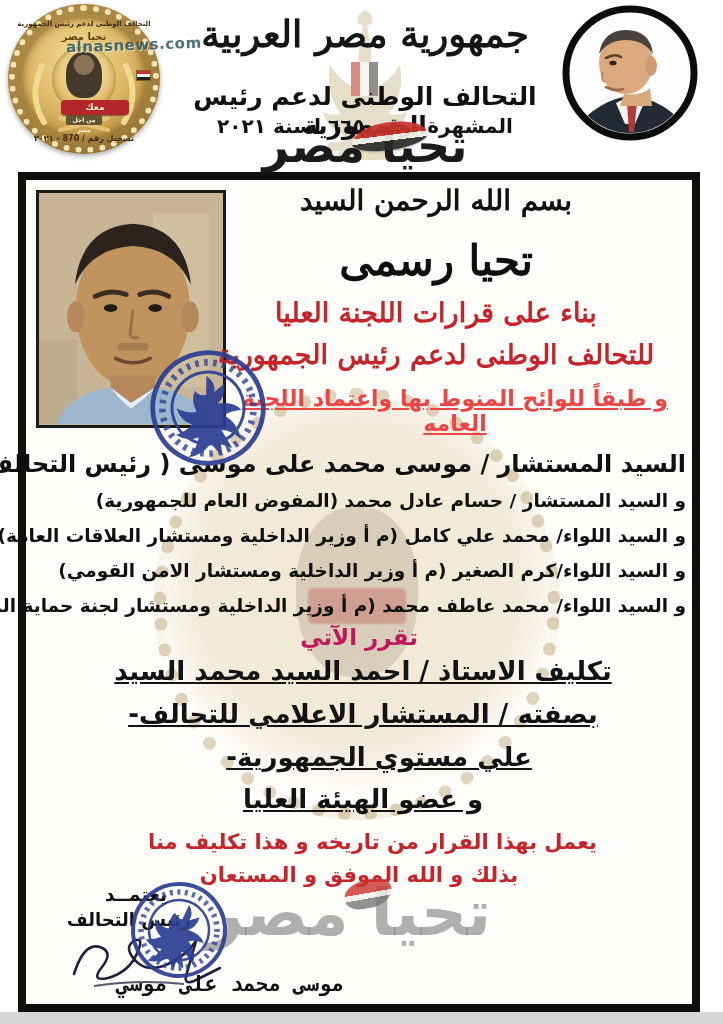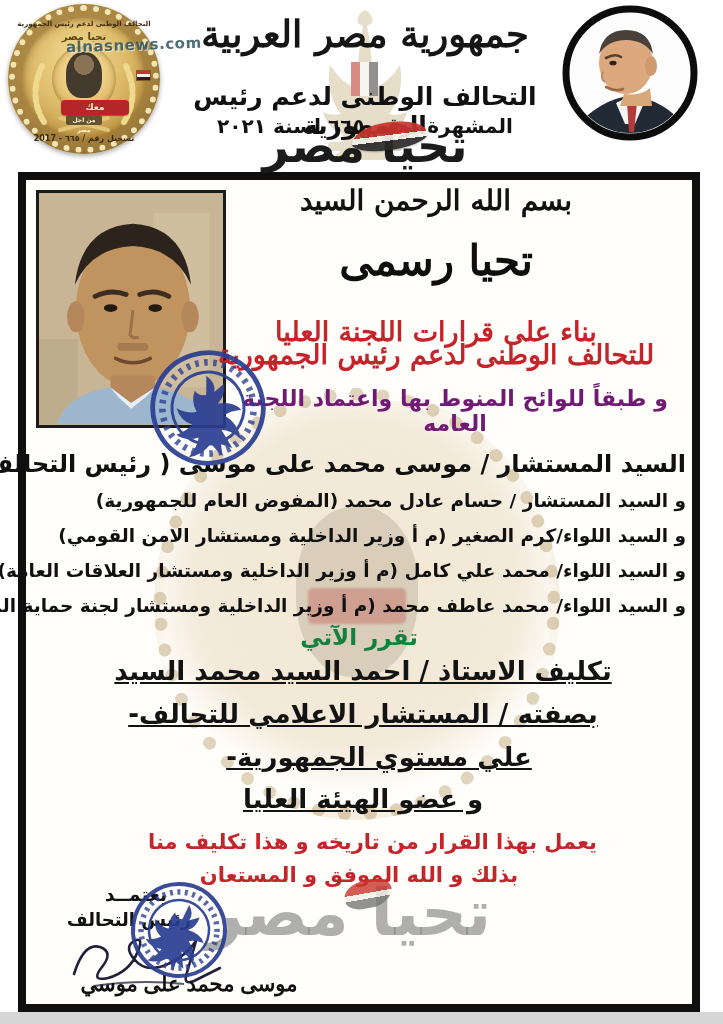--- a/index.html
+++ b/index.html
@@ -70,42 +70,42 @@
   .stamp svg { display:block; width:100%; height:100%; }
   .stamp1 { position:absolute; left:122px; top:168px; width:120px; height:120px; transform:rotate(-18deg); }
   .stamp2 { position:absolute; left:103px; top:700px; width:100px; height:100px; transform:rotate(7deg); }
 
   .bismillah { position:absolute; left:150px; top:4px; width:520px; text-align:center; z-index:2;
                font-family:"DejaVu Serif", serif; font-weight:bold; font-size:28px; color:#111; }
   .doc-title { position:absolute; left:150px; top:56px; width:520px; text-align:center; z-index:2;
                font-family:"DejaVu Serif", serif; font-weight:bold; font-size:42px; color:#0e0e0e; letter-spacing:2px;}
   .red1, .red2 { position:absolute; left:150px; width:520px; text-align:center; z-index:2;
                  font-family:"DejaVu Serif", serif; font-weight:bold; font-size:27px; color:#c5242a; }
-  .red1 { top:136px; } .red2 { top:159px; }
+  .red1 { top:117px; } .red2 { top:159px; }
   .body1 { position:absolute; right:2px; top:206px; width:470px; text-align:center; z-index:2;
-           font-weight:bold; font-size:22px; color:#701a75; }
+           font-weight:bold; font-size:22px; color:#ef4444;text-decoration:underline; }
   .body2 { position:absolute; right:2px; top:241px; width:470px; text-align:center; z-index:2;
            font-weight:bold; font-size:18px; color:#151515; }
   .members { position:absolute; left:4px; right:6px; top:266px; z-index:2; text-align:right; }
   .member { font-weight:bold; color:#101010; font-size:18.5px; line-height:35px; white-space:nowrap; }
   .member.first { font-size:24px; line-height:37px; }
   .decide { position:absolute; left:0; right:0; top:444px; text-align:center; z-index:2;
-            font-weight:bold; font-size:23px; color:#15803d; }
+            font-weight:bold; font-size:23px; color:#be185d; }
   .dline { position:absolute; left:8px; right:0; text-align:center; z-index:2; font-weight:bold; font-size:26px; color:#131313;text-decoration:underline; }
   .d0 { top:476px; } .d1 { top:519px; } .d2 { top:562px;padding-left:32px; } .d3 { top:604px; }
   .redc { position:absolute; left:0; right:0; text-align:center; z-index:2; font-weight:bold; font-size:21px; color:#c5242a; }
   .rc1 { top:650px;padding-left:27px; } .rc2 { top:683px; }
 
   .approve-label { position:absolute; left:40px; top:703px; width:140px; text-align:center; z-index:3;
                    font-weight:800; font-size:19px; color:#111; }
   .approver-title { position:absolute; left:18px; top:729px; width:170px; text-align:center; z-index:3;
                     font-weight:800; font-size:18px; color:#111; }
   .sig { position:absolute; left:38px; top:746px; width:195px; height:70px; z-index:3; }
-  .approver-name { position:absolute; left:8px; top:792px; width:310px; text-align:center; z-index:3;
-                   font-family:Liberation Sans, sans-serif; font-weight:bold; font-size:21px; color:#101010; }
+  .approver-name { position:absolute; left:8px; top:792px; width:310px; text-align:right; z-index:3;
+                   font-family:Liberation Mono, monospace; font-weight:bold; font-size:21px; color:#101010; }
   .docwm { position:absolute; left:180px; top:696px; z-index:1; font-weight:900; font-size:64px;
            color:rgba(110,110,110,.55); letter-spacing:2px; }
   .docwm-accent { position:absolute; left:318px; top:700px; width:48px; height:28px; z-index:2; opacity:.8;
     background:linear-gradient(180deg,#c8342e 0 46%,#f2efe8 46% 66%,#777 66% 100%);
     border-radius:50%/60%; transform:rotate(-10deg) skewX(-12deg);}
   .grayband { left:0; top:1012px; width:723px; height:12px; background:#d6d6d6; z-index:2; }
 </style>
 </head>
 <body>
 
@@ -120,21 +120,21 @@
     <div class="emblem-top-text ar">تحيا مصر</div>
     <svg class="emblem-laurel" viewBox="0 0 152 150">
       <path d="M36 118 Q20 92 34 62" fill="none" stroke="#efd98f" stroke-width="6" stroke-dasharray="7 4" stroke-linecap="round"></path>
       <path d="M116 118 Q132 92 118 62" fill="none" stroke="#efd98f" stroke-width="6" stroke-dasharray="7 4" stroke-linecap="round"></path>
       <path d="M52 126 L100 114 M100 126 L52 114" stroke="#e2c274" stroke-width="4" stroke-linecap="round"></path>
     </svg>
     <div class="medal-core"></div>
     <div class="emblem-figure"></div>
     <div class="emblem-banner">معك</div>
     <div class="emblem-banner-sub">من اجل مصر</div>
-    <div class="emblem-bottom-text ar">تسجيل رقم / ٦٦٥ - 2017</div>
+    <div class="emblem-bottom-text ar">تسجيل رقم / 870 - ٢٠٢١</div>
     <div class="emblem-flag"></div>
   </div>
 
   <svg class="abs eagle-wm" viewBox="0 0 154 162">
     <g fill="#d8c9a6">
       <path d="M77 6 q9 4 7 13 l-5 3 q7 32 4 64 q18 -7 29 -25 q5 29 -11 49 q11 2 18 -2 q-5 18 -20 22 l0 15 l13 11 l-70 0 l13 -11 l0 -15 q-15 -4 -20 -22 q7 4 18 2 q-16 -20 -11 -49 q11 18 29 25 q-3 -32 4 -64 l-5 -3 q-2 -9 7 -13z"></path>
       <rect x="40" y="138" width="74" height="9" rx="3"></rect>
     </g>
     <g transform="translate(63,58)">
       <rect x="0" y="0" width="9" height="34" fill="#c23a34"></rect>
@@ -206,22 +206,22 @@
 
     <div class="bismillah ar">بسم الله الرحمن السيد</div>
     <div class="doc-title ar">تحيا رسمى</div>
     <div class="red1 ar">بناء على قرارات اللجنة العليا</div>
     <div class="red2 ar">للتحالف الوطنى لدعم رئيس الجمهورية</div>
     <div class="body1 ar">و طبقاً للوائح المنوط بها واعتماد اللجنة العامه</div>
 
     <div class="members ar">
       <div class="member first">السيد المستشار / موسى محمد على موسى ( رئيس التحالف )</div>
       <div class="member">و السيد المستشار / حسام عادل محمد (المفوض العام للجمهورية)</div>
+      <div class="member">و السيد اللواء/ محمد علي كامل (م أ وزير الداخلية ومستشار العلاقات العامة)</div>
       <div class="member">و السيد اللواء/كرم الصغير (م أ وزير الداخلية ومستشار الامن القومي)</div>
-      <div class="member">و السيد اللواء/ محمد علي كامل (م أ وزير الداخلية ومستشار العلاقات العامة)</div>
       <div class="member">و السيد اللواء/ محمد عاطف محمد (م أ وزير الداخلية ومستشار لجنة حماية المستهلك)</div>
     </div>
 
     <div class="decide ar">تقرر الآتي</div>
     <div class="dline d0 ar">تكليف الاستاذ / احمد السيد محمد السيد</div>
     <div class="dline d1 ar">بصفته / المستشار الاعلامي للتحالف-</div>
     <div class="dline d2 ar">علي مستوي الجمهورية-</div>
     <div class="dline d3 ar">و عضو الهيئة العليا</div>
 
     <div class="redc rc1 ar">يعمل بهذا القرار من تاريخه و هذا تكليف منا</div>

